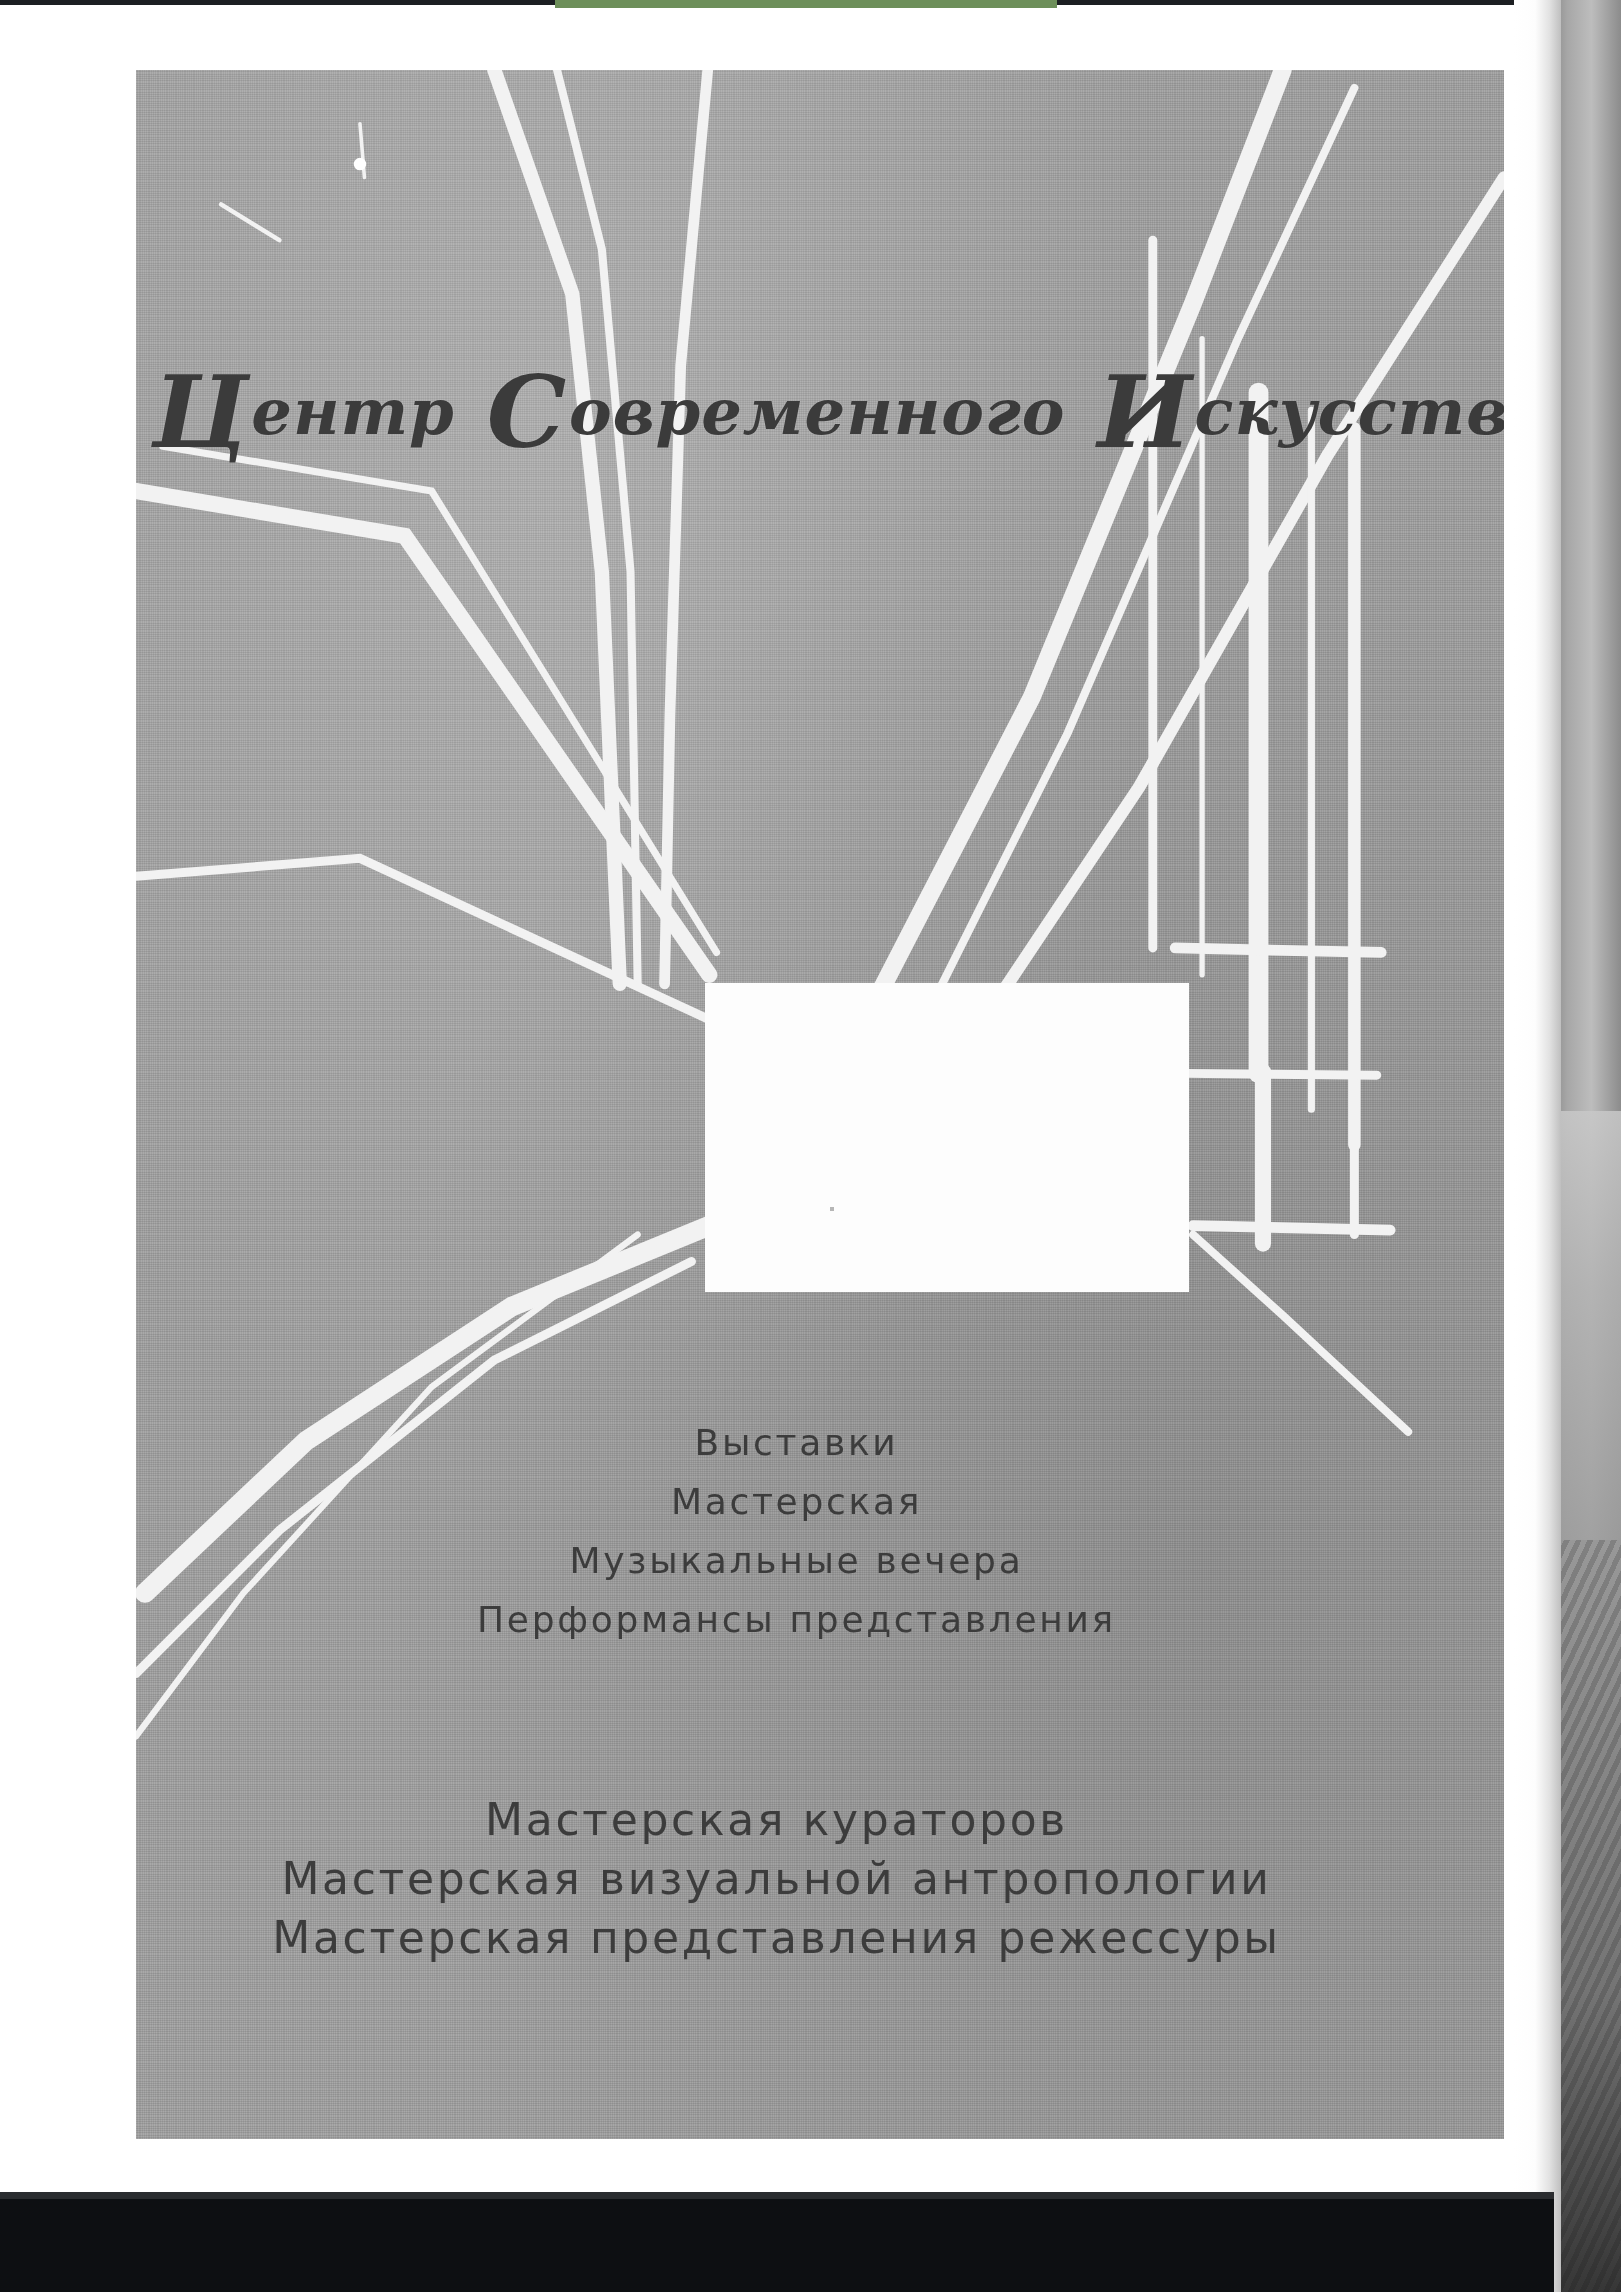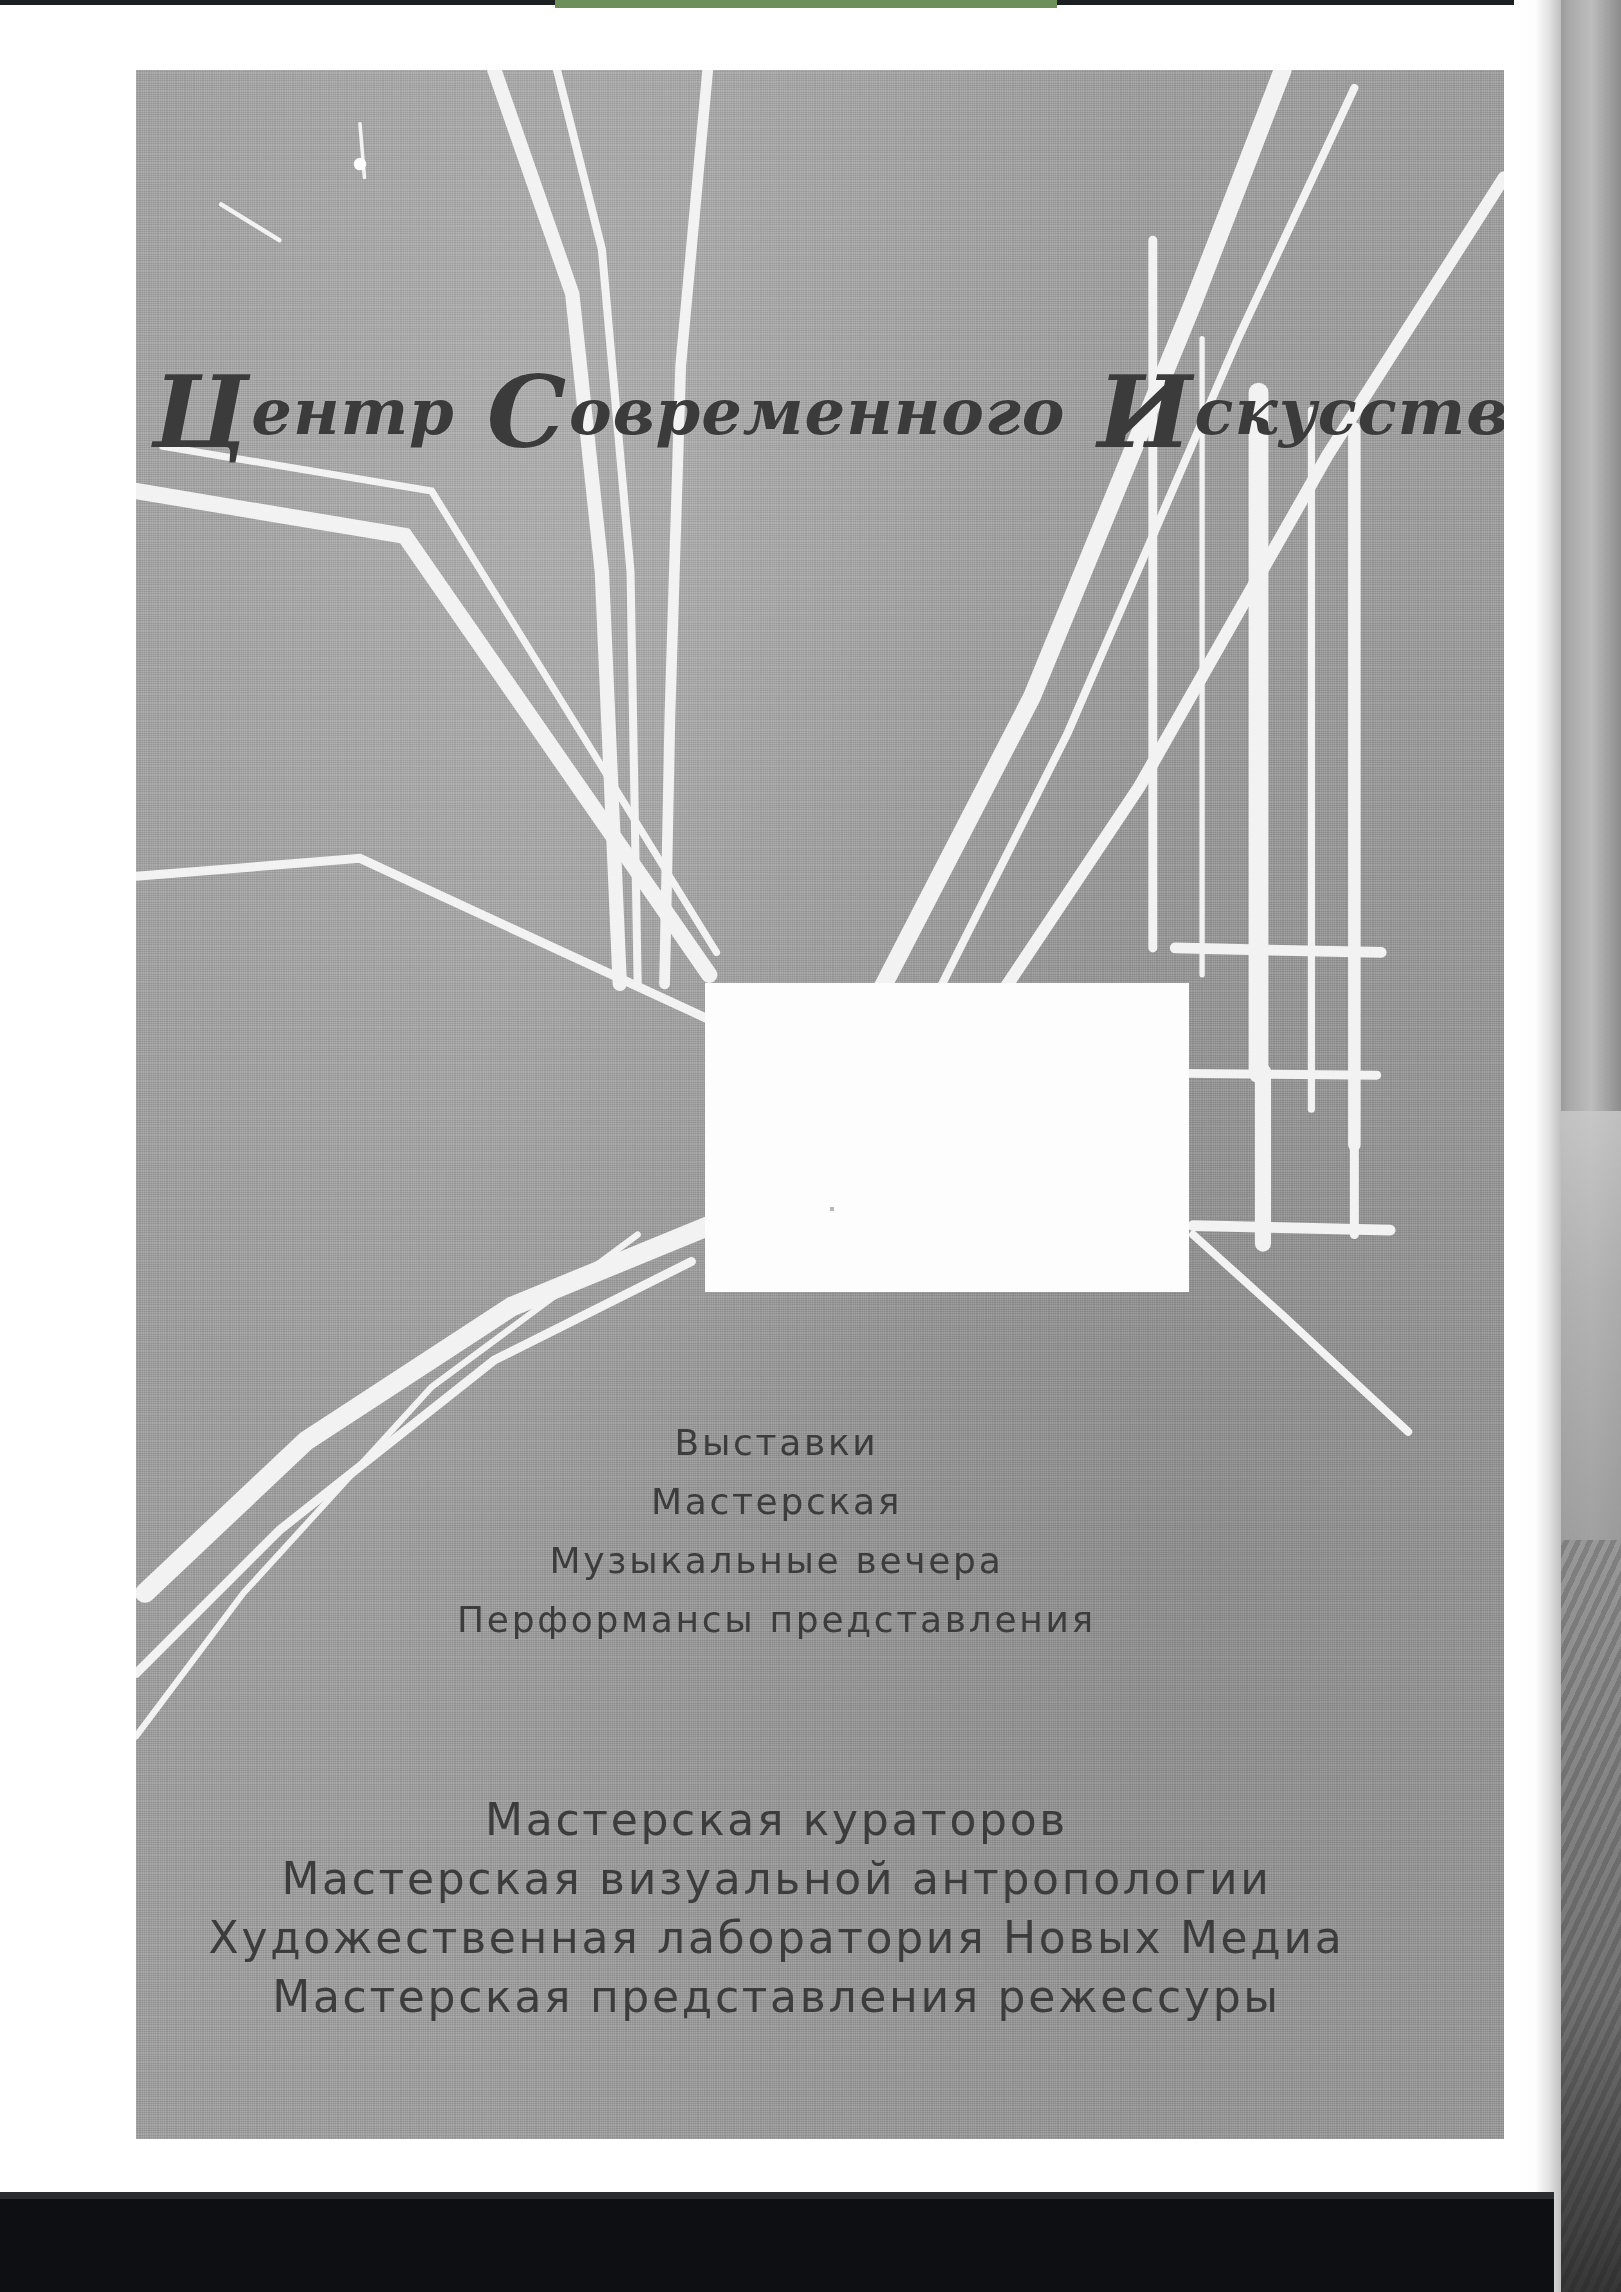--- a/index.html
+++ b/index.html
@@ -197,20 +197,21 @@
     font-family: "DejaVu Sans", sans-serif;
     letter-spacing: 2.7px;
   }
   .list-block .line { white-space: nowrap; }
 
   .list-programs {
     left: 0;
     top: 1343px;
     font-size: 36px;
     line-height: 59px;
+    padding-left: 20px;
   }
   .list-workshops {
     left: 0;
     top: 1720px;
     font-size: 44px;
     line-height: 59px;
   }
 </style>
 </head>
 <body>
@@ -281,20 +282,19 @@
       <div class="list-block list-programs">
         <div class="line">Выставки</div>
         <div class="line">Мастерская</div>
         <div class="line">Музыкальные вечера</div>
         <div class="line">Перформансы представления</div>
       </div>
 
       <div class="list-block list-workshops">
         <div class="line">Мастерская кураторов</div>
         <div class="line">Мастерская визуальной антропологии</div>
-        <div class="line">Художественная лаборатория Новых Медиа</div>
         <div class="line">Мастерская представления режессуры</div>
       </div>
 
     </div>
   </div>
 </div>
 
 
 </body></html>

